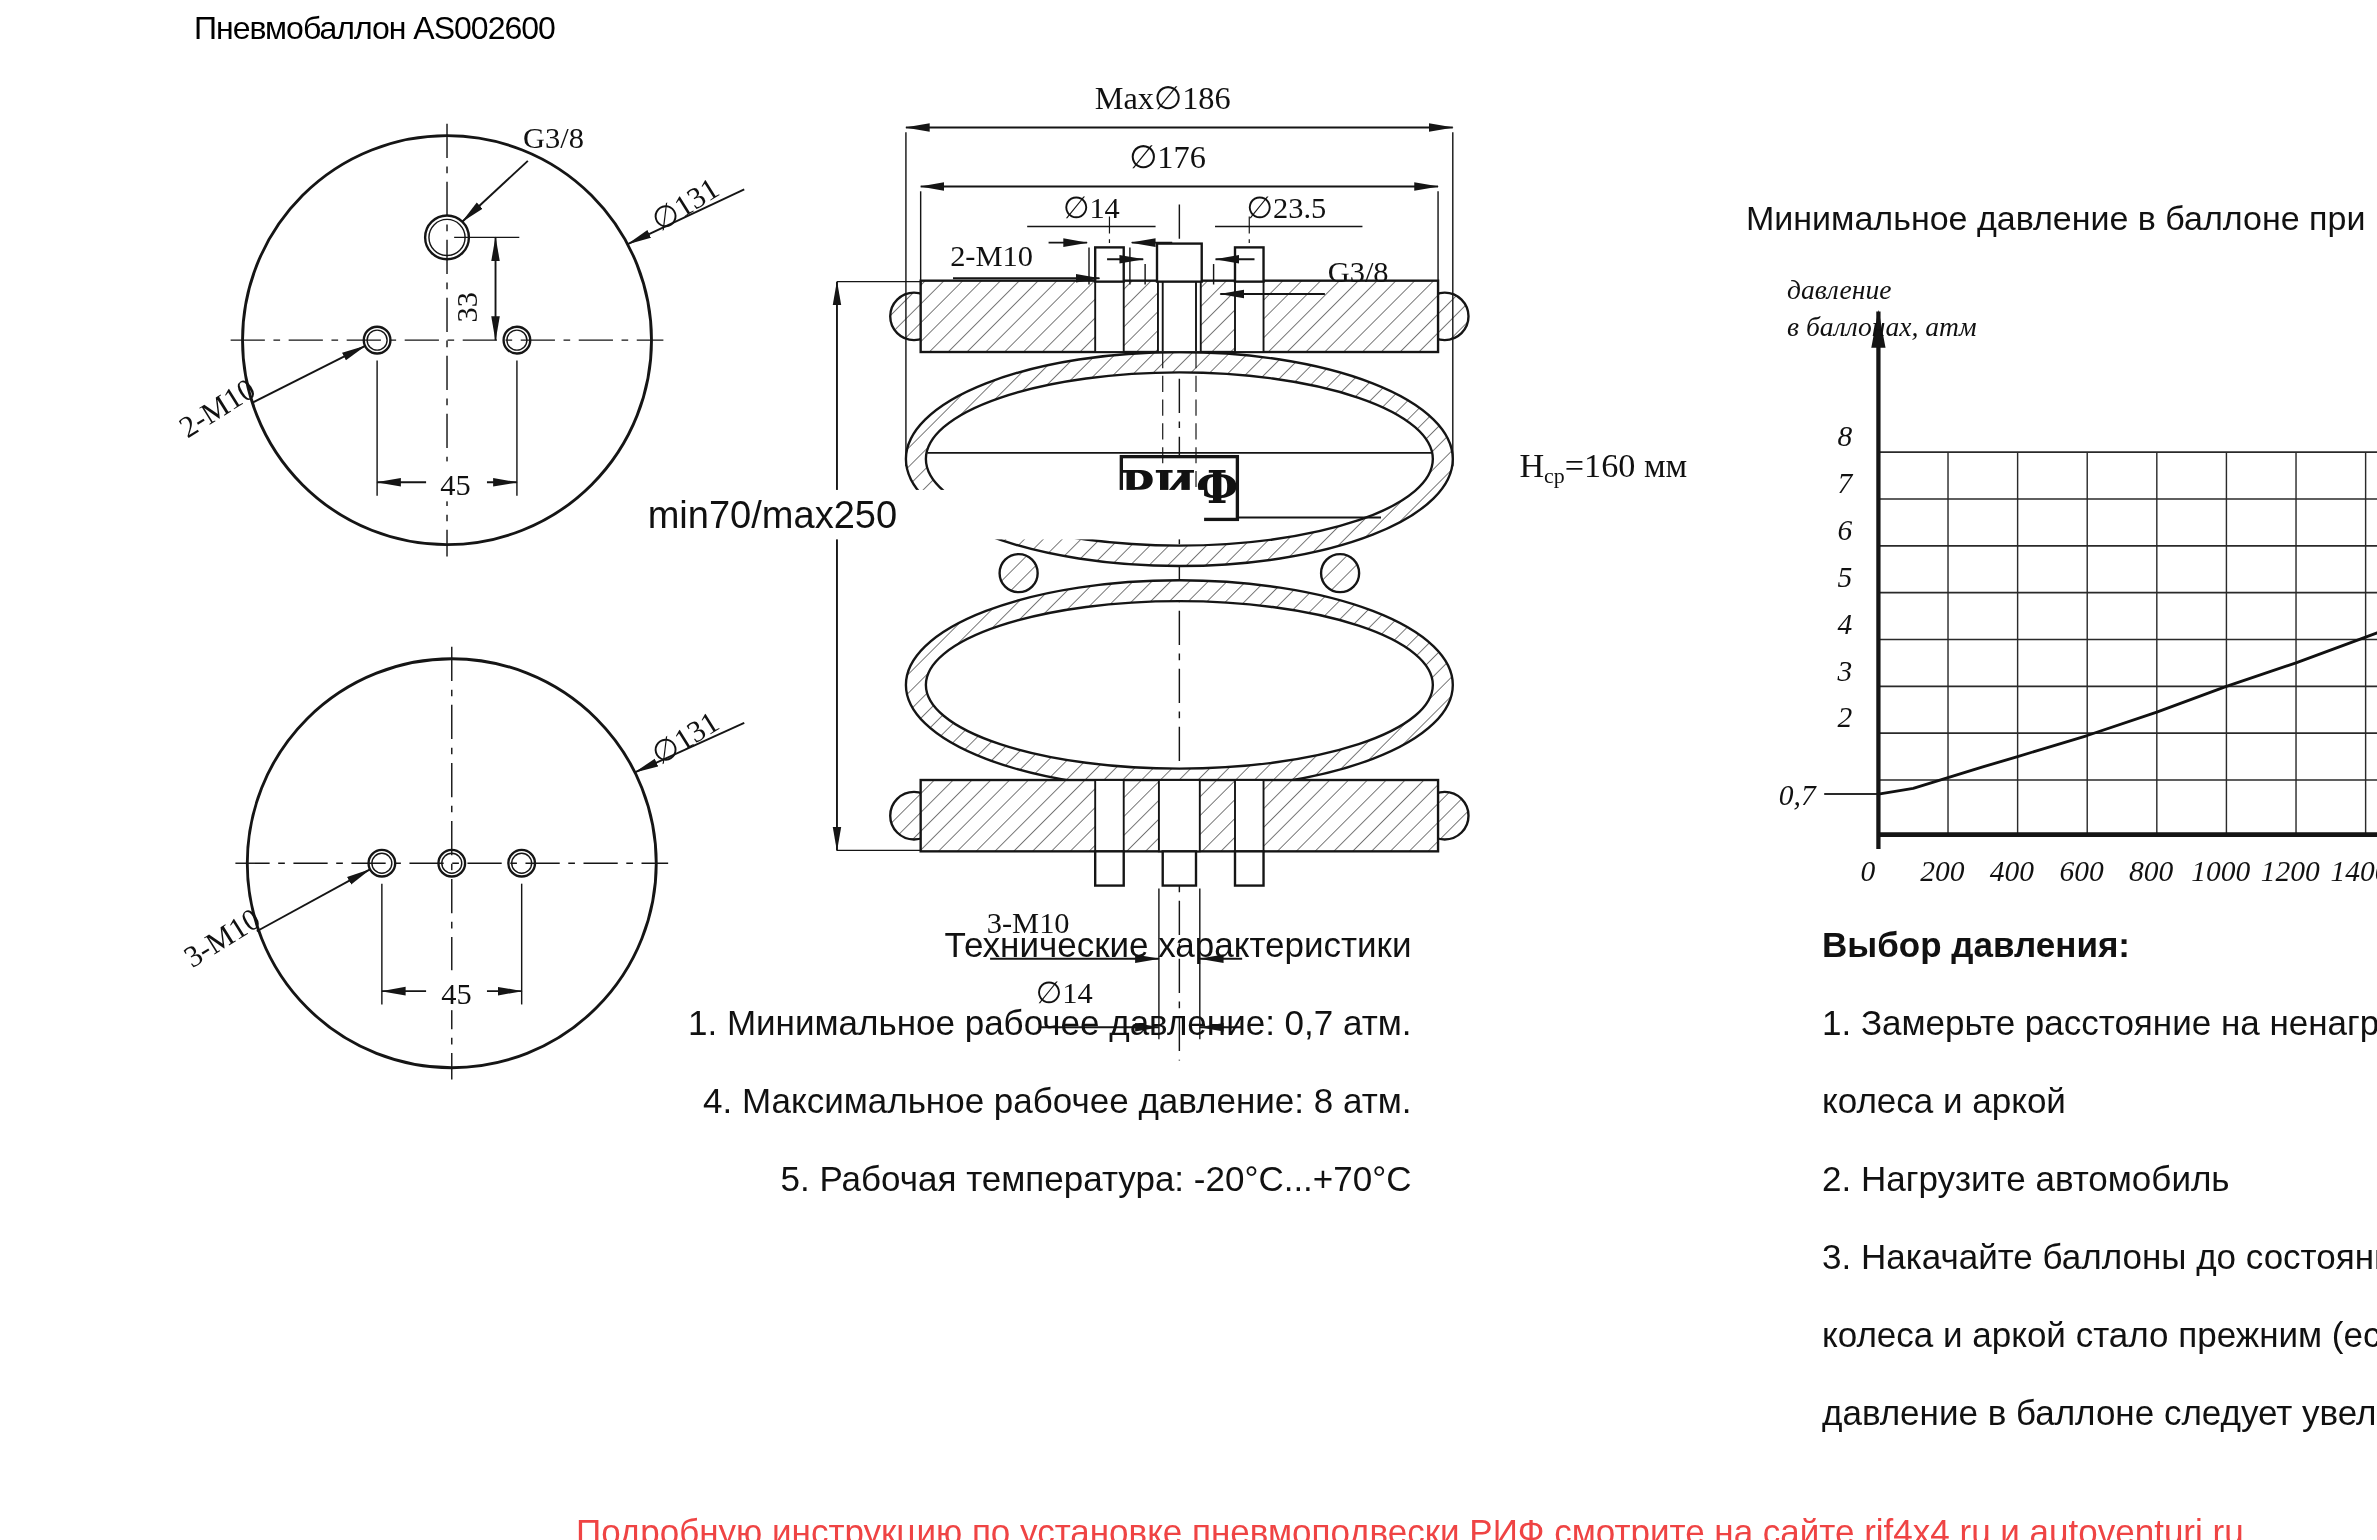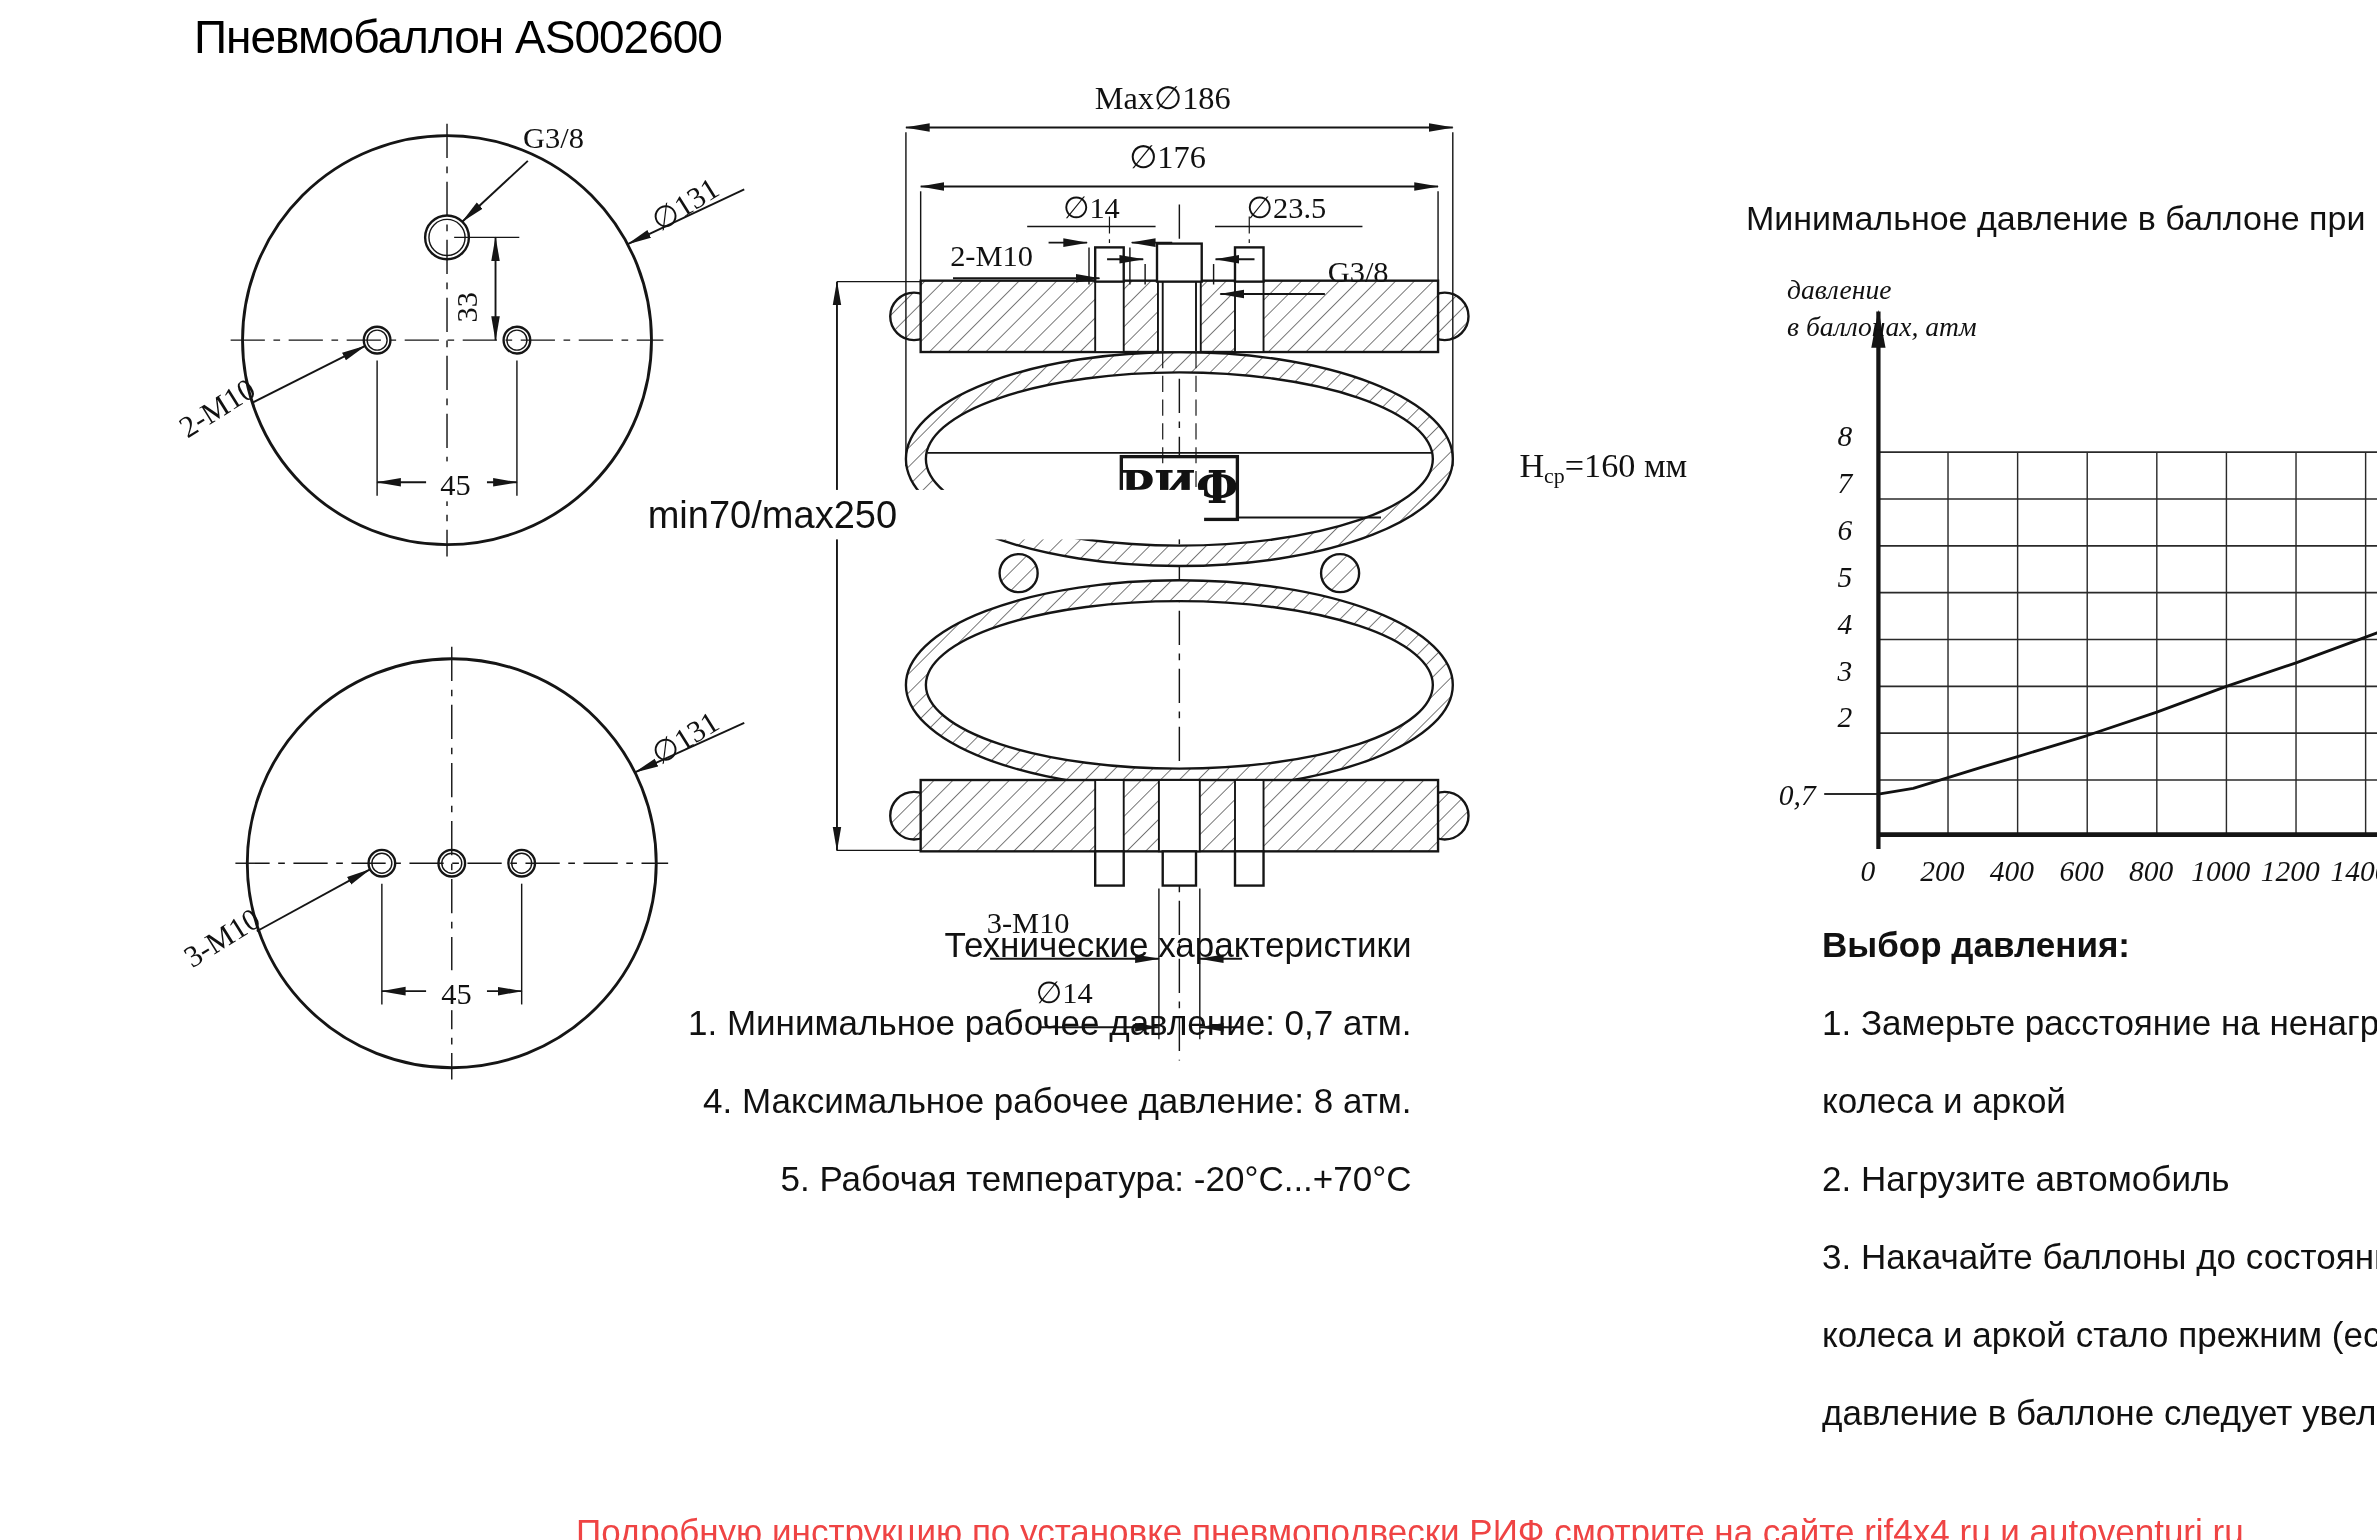--- a/index.html
+++ b/index.html
@@ -1,19 +1,19 @@
 <!DOCTYPE html>
 <html style="font-size:7.6px"><head>
 <meta charset="utf-8">
 <style>
   html,body{margin:0;padding:0;background:#ffffff;}
   body{width:3209px;height:1541px;position:relative;font-family:"Liberation Sans",sans-serif;color:#151515;}
   .page{position:absolute;inset:0;background:#fff;overflow:hidden;}
   #drawing-svg{position:absolute;left:0;top:0;width:3209px;height:1541px;}
-  .title{position:absolute;left:194px;top:9.5px;font-size:46px;letter-spacing:-1px;color:#000;white-space:nowrap;}
+  .title{position:absolute;left:194px;top:9.5px;font-size:32px;letter-spacing:-1px;color:#000;white-space:nowrap;}
   .chart-title{position:absolute;left:1746px;top:199px;font-size:34px;white-space:nowrap;color:#111;}
   .text-block{position:absolute;font-size:35px;line-height:78px;white-space:nowrap;color:#111;}
   .specs{left:688px;top:906px;text-align:right;}
   .pressure{left:1822px;top:906px;}
   .bold{font-weight:bold;}
   .footer{position:absolute;left:576px;top:1512px;font-size:35px;white-space:nowrap;color:#ef4444;}
   svg text{fill:#111;stroke:none;font-family:"Liberation Serif",serif;}
   svg .dim{font-size:64px;}
   svg .dim-big{font-size:68px;}
   svg .tick{font-style:italic;font-size:62px;}

